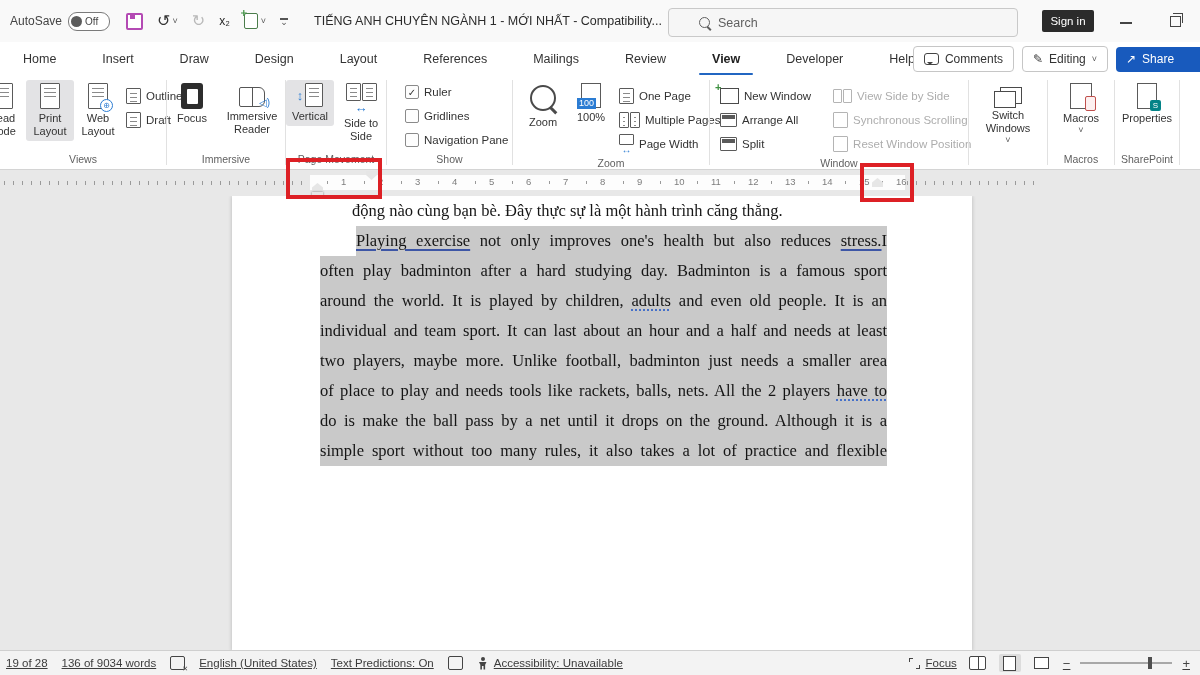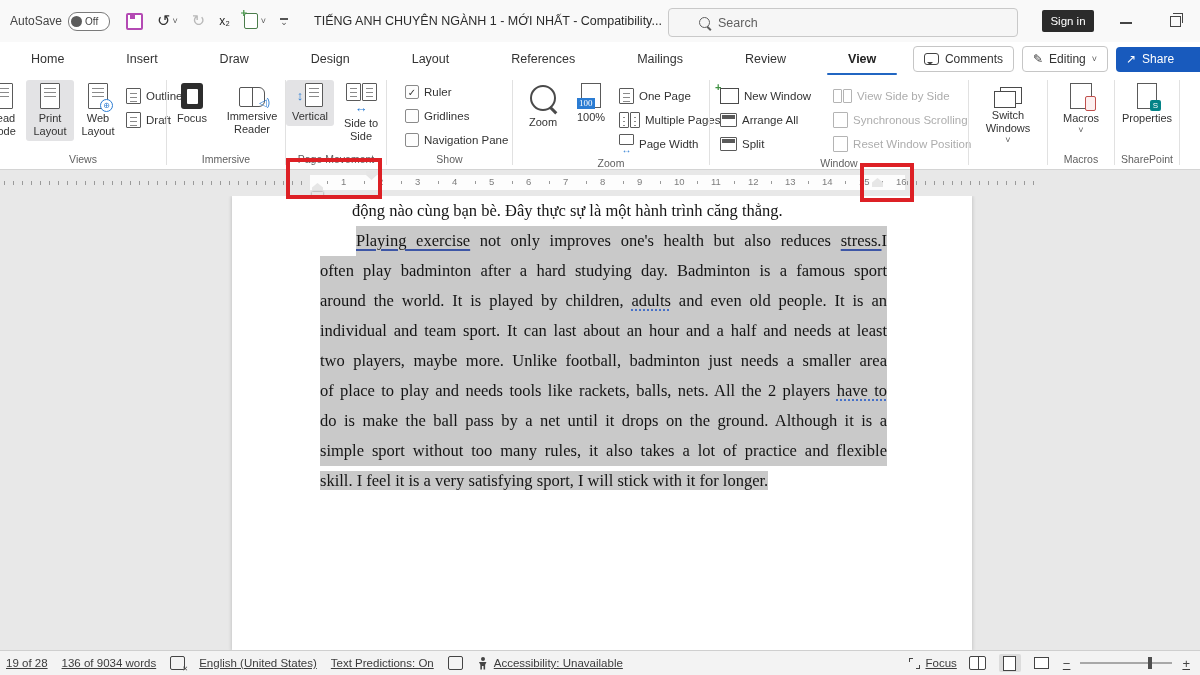--- a/index.html
+++ b/index.html
@@ -26,21 +26,21 @@
   .mag{width:9px;height:9px;border:1.5px solid #5f5f5f;border-radius:50%;position:relative;margin:0 8px 0 30px;}
   .mag::after{content:"";position:absolute;left:8px;top:8px;width:5px;height:1.5px;background:#5f5f5f;transform:rotate(45deg);transform-origin:0 0;}
   .signin{position:absolute;left:1042px;top:10px;width:52px;height:22px;background:#2b2b2b;color:#fff;font-size:11.5px;display:flex;align-items:center;justify-content:center;border-radius:2px;}
   .winctl{position:absolute;top:14px;}
   .ctl-min{left:1120px;width:12px;height:1.5px;background:#444;top:22px;}
   .ctl-restore{left:1170px;width:9px;height:9px;border:1.2px solid #444;position:absolute;top:16px;background:#f9f9f9;}
   .ctl-restore::after{content:"";position:absolute;left:2px;top:-4px;width:9px;height:9px;border:1.2px solid #444;border-left:none;border-bottom:none;}
 
   
   .tabrow{position:absolute;top:42px;left:0;right:0;height:34px;background:#fff;display:flex;align-items:stretch;}
-  .tab{padding:0 31px;display:flex;align-items:center;font-size:12.5px;color:#333;position:relative;}
+  .tab{padding:0 23px;display:flex;align-items:center;font-size:12.5px;color:#333;position:relative;}
   .tab.active{font-weight:bold;color:#222;}
   .tab.active::after{content:"";position:absolute;left:10px;right:10px;bottom:1px;height:2.5px;background:#2166c2;border-radius:2px;}
   .tabbtns{position:absolute;right:0;top:4px;display:flex;gap:8px;align-items:center;}
   .pillbtn{height:24px;border:1px solid #c6c6c6;border-radius:4px;display:flex;align-items:center;gap:6px;padding:0 10px;font-size:12px;color:#333;background:#fff;}
   .sharebtn{height:25px;background:#185abd;color:#fff;border-radius:4px 0 0 4px;display:flex;align-items:center;gap:6px;padding:0 14px 0 10px;font-size:12px;width:60px;}
   .bubble{width:13px;height:10px;border:1.3px solid #444;border-radius:3px;position:relative;}
   .bubble::after{content:"";position:absolute;left:2px;bottom:-4px;border:3px solid transparent;border-top-color:#444;}
 
   
   .ribbon{position:absolute;top:76px;left:0;right:0;height:93px;background:#fff;border-bottom:1px solid #d4d4d4;display:flex;}
@@ -65,21 +65,21 @@
   .focusic{width:22px;height:26px;background:#2d2d2d;border-radius:3px;display:flex;align-items:center;justify-content:center;}
   .focusic>div{width:11px;height:15px;background:#fff;border-radius:1px;}
   .bookic{width:24px;height:18px;border:1.3px solid #555;border-radius:2px 6px 6px 2px;position:relative;background:#fff;}
   .bookic::after{content:"";position:absolute;left:50%;top:0;bottom:0;width:1px;background:#555;}
   .bookic .spk{position:absolute;right:-6px;bottom:-2px;color:#2b7cd3;font-size:10px;}
   .globe{position:absolute;right:-6px;bottom:-4px;width:11px;height:11px;border-radius:50%;border:1.3px solid #2b7cd3;color:#2b7cd3;font-size:8px;line-height:11px;text-align:center;background:#fff;}
   .arr{color:#2b7cd3;font-size:13px;line-height:1;}
   .zoomic{width:22px;height:22px;border:2px solid #4a4a4a;border-radius:50%;position:relative;margin:2px;}
   .zoomic::after{content:"";position:absolute;left:19px;top:19px;width:9px;height:2.5px;background:#4a4a4a;transform:rotate(45deg);transform-origin:0 0;}
   .pctpage{width:18px;height:23px;border:1px solid #5a5a5a;position:relative;background:#fff;}
-  .badge100{position:absolute;left:-5px;bottom:-2px;background:#2b7cd3;color:#fff;font-size:9px;padding:0 2px;line-height:11px;font-family:Liberation Serif, serif;}
+  .badge100{position:absolute;left:-5px;bottom:-2px;background:#2b7cd3;color:#fff;font-size:9px;padding:0 2px;line-height:11px;}
   .winic{width:17px;height:14px;border:1.3px solid #4a4a4a;position:relative;background:#fff;}
   .winic.plus::before{content:"+";position:absolute;left:-6px;top:-8px;color:#3f9142;font-size:11px;font-weight:bold;}
   .switchic{width:20px;height:15px;border:1.3px solid #4a4a4a;position:relative;background:#fff;margin:4px 0 2px 6px;}
   .switchic::before{content:"";position:absolute;left:-7px;top:3px;width:20px;height:15px;border:1.3px solid #4a4a4a;background:#fff;}
   .macroic{width:20px;height:24px;border:1px solid #5a5a5a;position:relative;background:#fff;}
   .macroic::after{content:"";position:absolute;right:-5px;bottom:-3px;width:9px;height:13px;border:1.3px solid #c0504d;border-radius:2px;background:#fdf0f0;}
   .propic{width:18px;height:24px;border:1px solid #5a5a5a;position:relative;background:#fff;}
   .propic .sbadge{position:absolute;right:-5px;bottom:-3px;width:11px;height:11px;background:#038387;color:#fff;font-size:8px;line-height:11px;text-align:center;border-radius:2px;}
 
   
@@ -459,21 +459,20 @@
       <div class="dline just hl"><span>individual and team sport. It can last about an hour and a half and needs at least</span></div>
 
       <div class="dline just hl"><span>two players, maybe more. Unlike football, badminton just needs a smaller area</span></div>
 
       <div class="dline just hl"><span>of place to play and needs tools like rackets, balls, nets. All the 2 players </span><span class="u-dotted">have to</span></div>
 
       <div class="dline just hl"><span>do is make the ball pass by a net until it drops on the ground. Although it is a</span></div>
 
       <div class="dline just hl"><span>simple sport without too many rules, it also takes a lot of practice and flexible</span></div>
 
-      <div class="dline"><span class="hl">skill. I feel it is a very satisfying sport, I will stick with it for longer.</span></div>
     </div>
   </div>
 </div>
 
 <div class="statusbar">
   <span class="sitem" style="margin-left:6px;">19 of 28</span>
   <span class="sitem">136 of 9034 words</span>
   <span class="sico x sitem"></span>
   <span class="sitem">English (United States)</span>
   <span class="sitem">Text Predictions: On</span>

